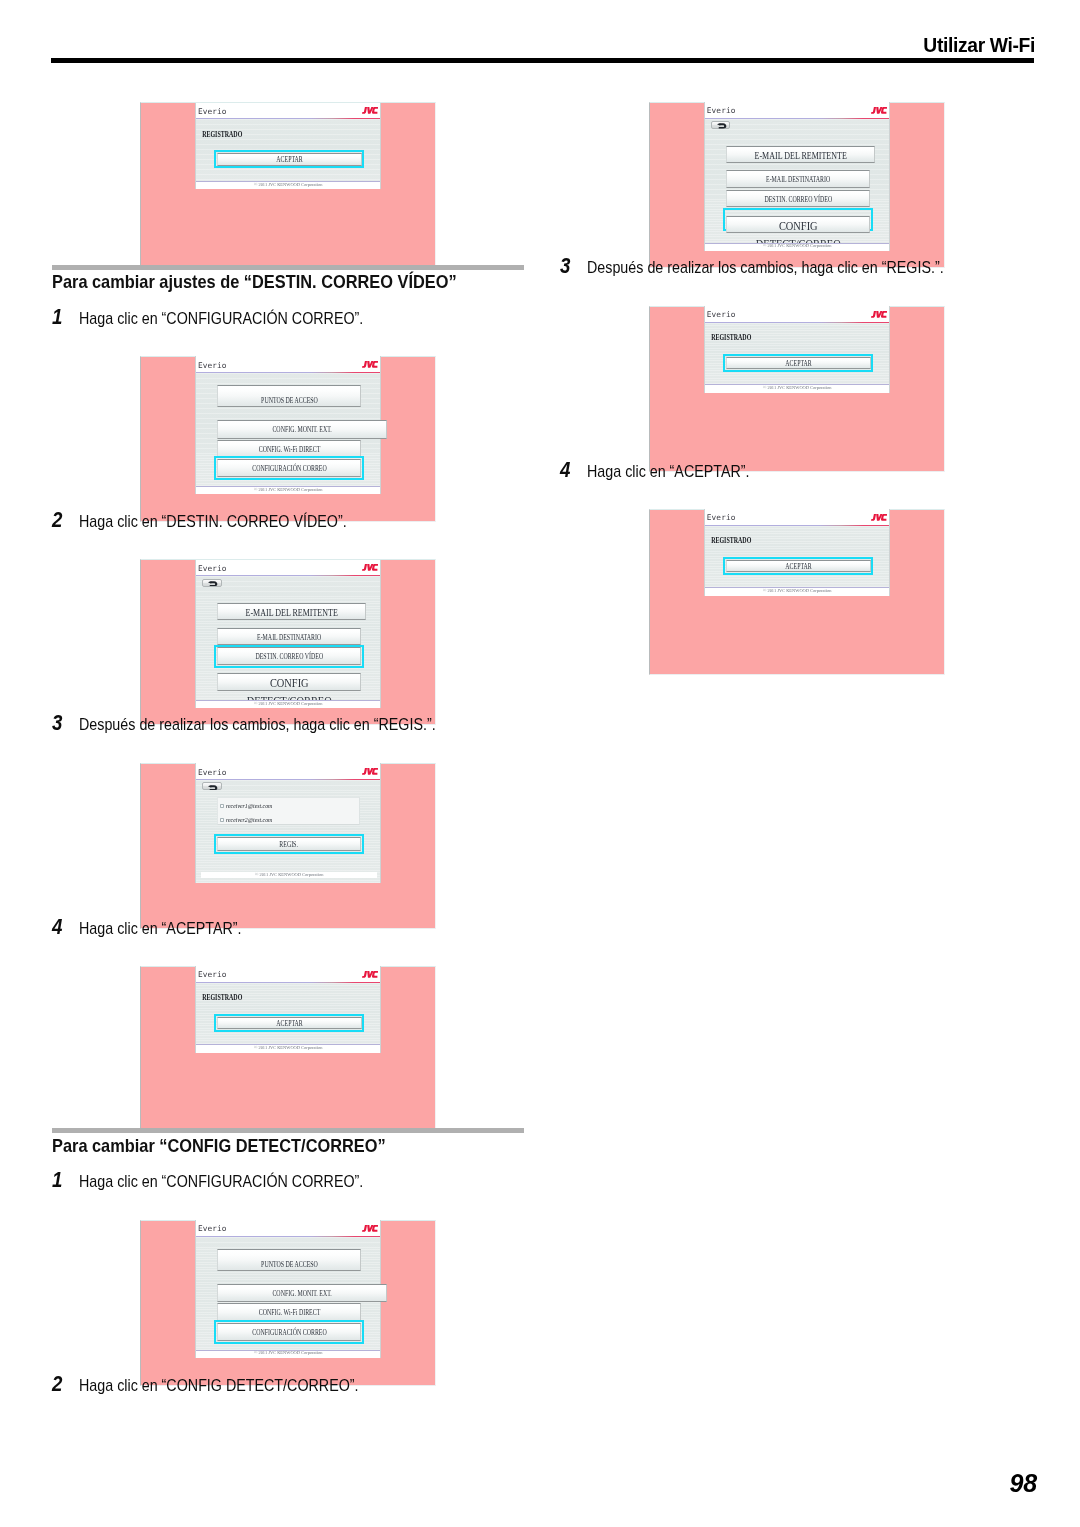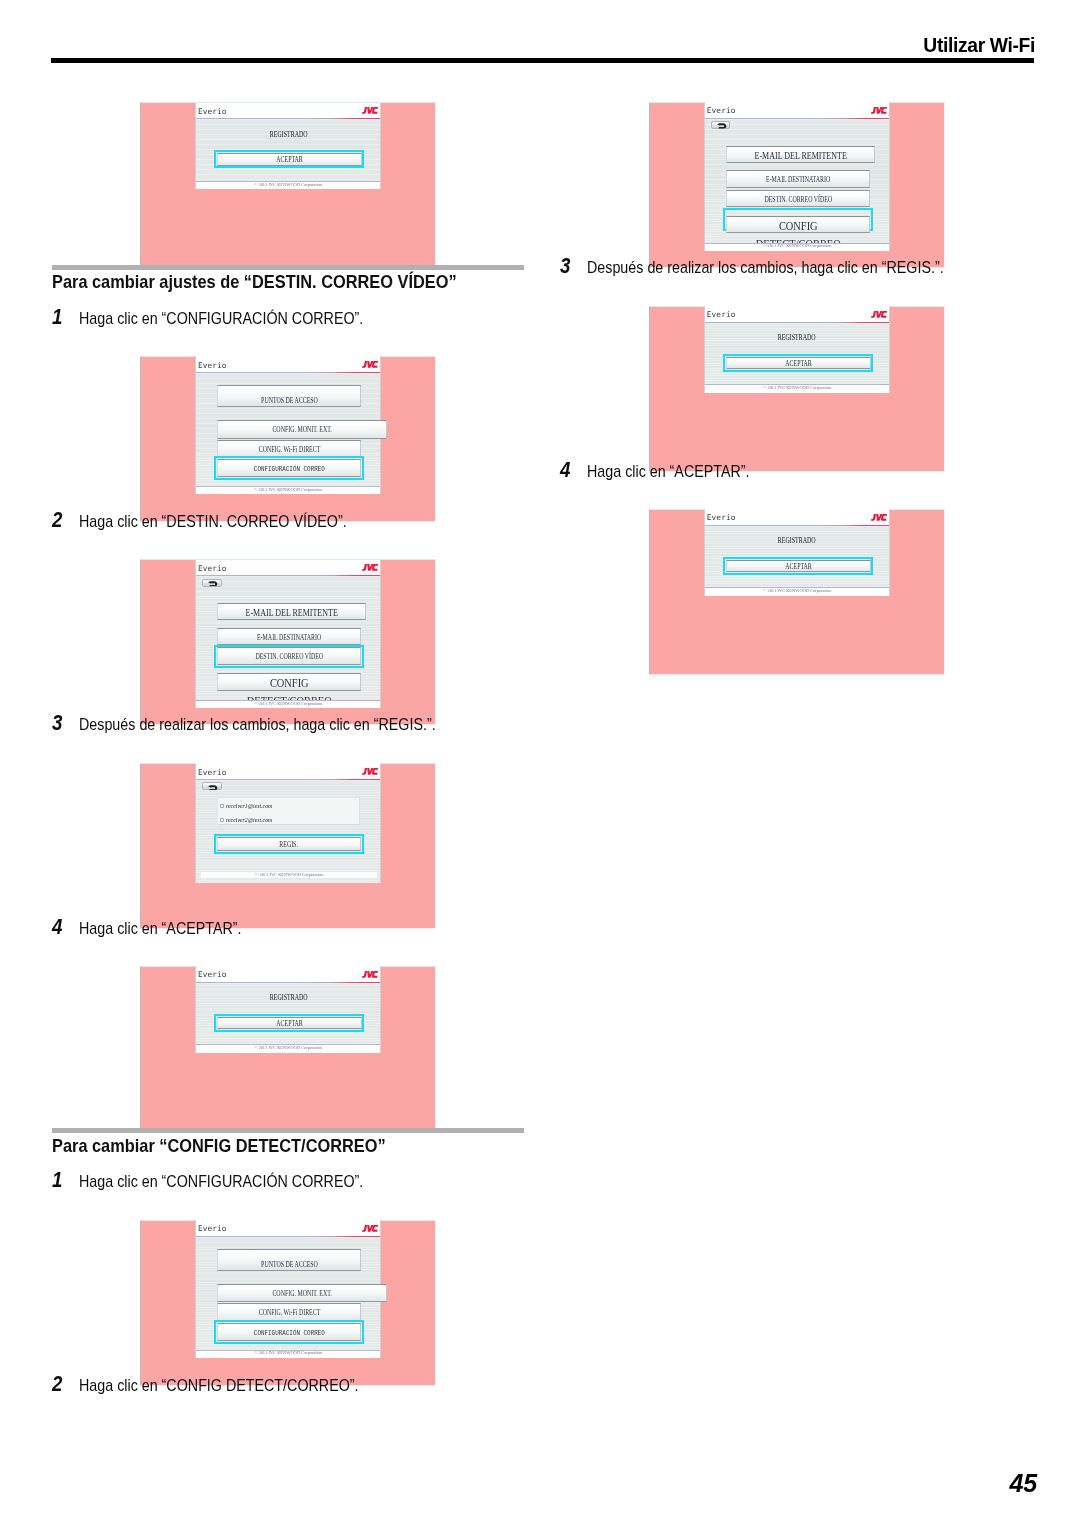--- a/index.html
+++ b/index.html
@@ -73,32 +73,32 @@
   .shot{width:296px;height:166px;}
   .panel{left:54.4px;top:-0.7px;width:185.8px;}
   .p-head{height:15.7px;}
   .p-brand{left:1.5px;top:5.2px;font-size:7.8px;line-height:8px;letter-spacing:0.1px;}
   .p-jvc{right:2.5px;top:4.6px;line-height:0;}
   .p-rule{height:1.2px;}
   .p-foot{height:7.5px;}
 
   
   .s-reg{height:61.4px;}
-  .reg-title{position:absolute;left:0;right:0;top:10.3px;text-align:center;line-height:10px;
-             font-family:"Liberation Serif",serif;font-weight:normal;font-size:7.8px;color:#15181d;}
+  .reg-title{position:absolute;left:0;right:0;top:10.3px;line-height:10px;
+             font-family:"Liberation Serif",serif;font-weight:bold;font-size:7.8px;color:#15181d;}
   .reg-title > span{display:inline-block;transform:scaleX(0.765);}
   .b-aceptar{left:21px;top:33.9px;width:144.5px;height:12.2px;line-height:12.6px;font-size:7.4px;}
   .r-aceptar{left:17.7px;top:30.8px;width:150.3px;height:17.9px;}
 
   
   .s-menu{height:112.7px;}
   .m-b0{left:20.4px;top:11.9px;width:144.5px;height:22px;line-height:30px;font-size:7.4px;}
   .m-b1{left:20.4px;top:47.2px;width:170px;height:18.3px;line-height:18.5px;font-size:7.4px;}
   .m-b2{left:20.4px;top:66.5px;width:144.5px;height:18.3px;line-height:18.5px;font-size:7.4px;}
-  .m-b3{left:20.4px;top:85.9px;width:144.5px;height:18.3px;line-height:18.5px;font-size:7.4px;font-family:Liberation Mono, monospace;}
+  .m-b3{left:20.4px;top:85.9px;width:144.5px;height:18.3px;line-height:18.5px;font-size:7.4px;}
   .m-ring{left:17.4px;top:82.6px;width:150.4px;height:24.6px;}
 
   
   .s-email{height:123.6px;}
   .s-email .backbtn{left:5.8px;top:2.3px;width:19.4px;height:7.9px;}
   .s-email .backbtn svg{position:absolute;left:5.3px;top:1.1px;width:9.6px;height:5.6px;}
   .e-b0{left:20.4px;top:26.6px;width:149px;height:17.5px;line-height:17.7px;font-size:10px;}
   .e-b1{left:20.4px;top:51.2px;width:144.5px;height:17.5px;line-height:17.7px;font-size:7.4px;}
   .e-b2{left:20.4px;top:71px;width:144.5px;height:17.5px;line-height:17.7px;font-size:7.4px;}
   .e-b3{left:20.4px;top:97px;width:144.5px;height:17.5px;line-height:17.7px;font-size:13px;}
@@ -118,21 +118,21 @@
   .recv-foot{position:absolute;left:4.9px;top:92.2px;width:176px;height:5.5px;background:#fff;}
   .recv-foot .p-copy{line-height:5.5px;top:-0.3px;}
 </style>
 </head>
 <body>
 
 <div class="page">
 
   <div class="hdr-title">Utilizar Wi-Fi</div>
   <div class="hdr-rule"></div>
-  <div class="pageno">45</div>
+  <div class="pageno">98</div>
 
   <div id="content">
       <div class="shot" style="left: 140px; top: 78.3px;">
         <div class="panel">
           <div class="p-head">
             <span class="p-brand">Everio</span>
             <span class="p-jvc"><svg class="jvclogo" width="16" height="7" viewBox="0 0 64 28" xmlns="http://www.w3.org/2000/svg">
                 <path fill="#e8173f" d="M11.7 0h8.6l-4.0 20.1c-.9 4.7-4.0 7.2-9.1 7.2H0l1.5-7.4h3.6c1.6 0 2.6-.8 2.9-2.4z"></path>
                 <path fill="#e8173f" d="M20.6 0h8.9l1.7 15.2L37.4 0h8.9L33.2 27.3h-9.4z"></path>
                 <path fill="#e8173f" d="M63.9 0v7.4H53.6c-1.7 0-2.7.8-3.1 2.4l-1.3 6.5c-.3 1.6.4 2.4 2.1 2.4h10.3v8.6H46.4c-5.1 0-7.3-2.5-6.4-7.2l2.6-12.9C43.5 2.5 46.7 0 51.8 0z"></path>

